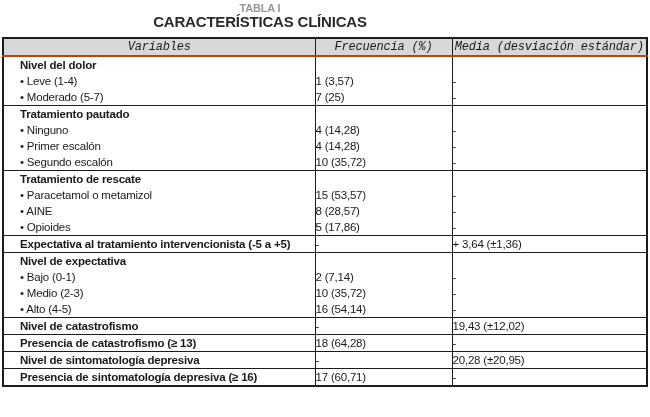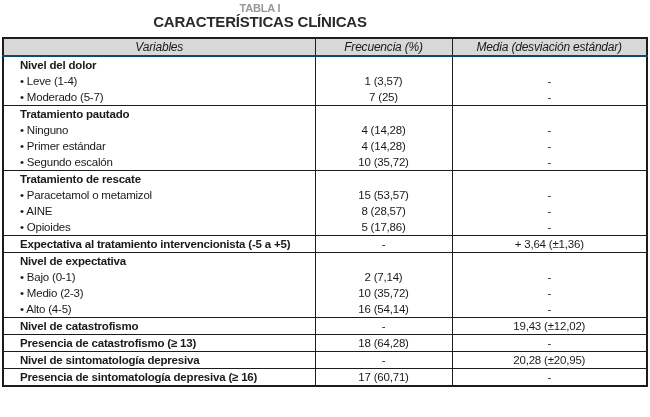--- a/index.html
+++ b/index.html
@@ -34,35 +34,36 @@
   col.c1 { width: 312px; }
   col.c2 { width: 137px; }
   col.c3 { width: 195px; }
   th {
     background: #d8d8d8;
     font-style: italic;
     font-weight: normal;
     font-size: 12px;
     height: 16px;
     text-align: center;
-    border-bottom: 2px solid #0c4a6e;
+    border-bottom: 2px solid #c2410c;
     padding: 0;
     letter-spacing: -0.2px;
+    font-family: Liberation Mono, monospace;
   }
   td {
     font-size: 11.5px;
     height: 16px;
     line-height: 16px;
     padding: 0;
     white-space: nowrap;
     overflow: hidden;
     letter-spacing: -0.2px;
   }
   td.var { text-align: left; padding-left: 16px; }
-  td.num { text-align: center; }
+  td.num { text-align: left; }
   .vline { border-left: 1px solid #1c1c1c; }
   tr.sec td { border-top: 1px solid #1c1c1c; }
   .b { font-weight: bold; }
 </style>
 </head>
 <body>
 
 <div class="caption">
   <div class="caption-number">TABLA I</div>
   <div class="caption-title">CARACTERÍSTICAS CLÍNICAS</div>
@@ -101,21 +102,21 @@
         <td class="var b">Tratamiento pautado</td>
         <td class="num vline"></td>
         <td class="num vline"></td>
       </tr>
       <tr>
         <td class="var">• Ninguno</td>
         <td class="num vline">4 (14,28)</td>
         <td class="num vline">-</td>
       </tr>
       <tr>
-        <td class="var">• Primer estándar</td>
+        <td class="var">• Primer escalón</td>
         <td class="num vline">4 (14,28)</td>
         <td class="num vline">-</td>
       </tr>
       <tr>
         <td class="var">• Segundo escalón</td>
         <td class="num vline">10 (35,72)</td>
         <td class="num vline">-</td>
       </tr>
       <tr class="sec">
         <td class="var b">Tratamiento de rescate</td>

